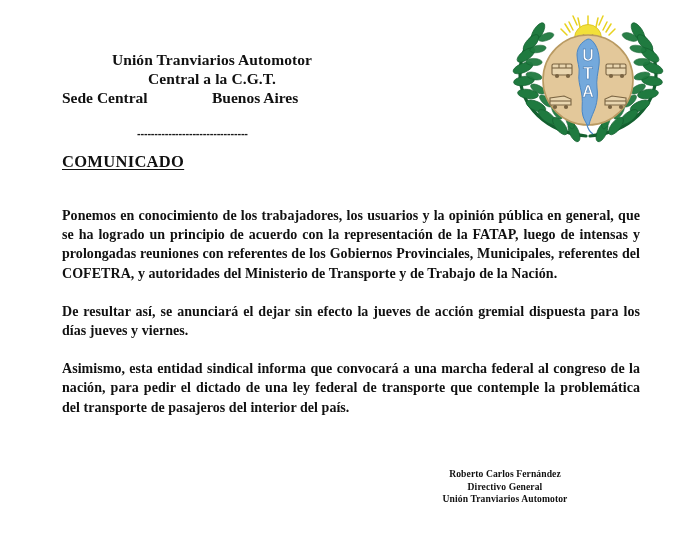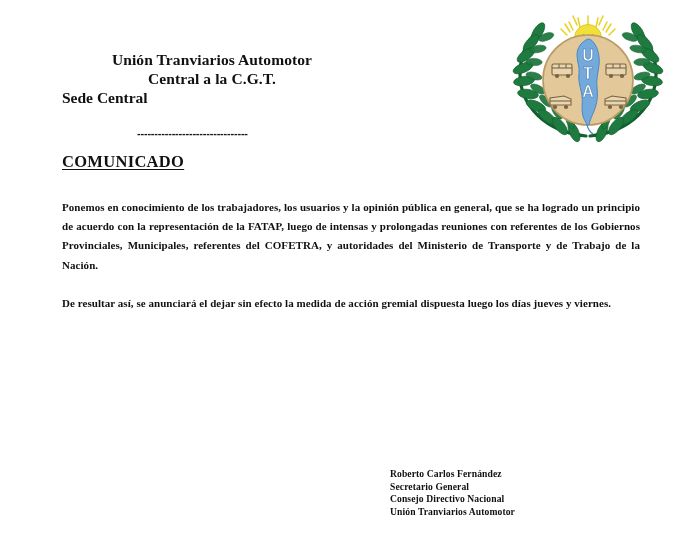--- a/index.html
+++ b/index.html
@@ -98,34 +98,35 @@
     font-size: 16.5px;
     text-decoration: underline;
     text-underline-offset: 2px;
     letter-spacing: 0.3px;
     margin: 0 0 22px 0;
     display: inline-block;
     text-align: right;
   }
   .para {
     font-weight: bold;
-    font-size: 11px;
+    font-size: 14px;
     line-height: 19.2px;
     text-align: justify;
-    margin: 4px 0 19px 0;
+    margin: 12px 0 19px 0;
     letter-spacing: 0.05px;
   }
   .para:last-child { margin-bottom: 0; }
 
   
   .signature {
     position: absolute;
     left: 390px;
     top: 468px;
     width: 230px;
+    text-align: center;
   }
   .signature .sig-line {
     font-weight: bold;
     font-size: 9.6px;
     line-height: 12.6px;
     letter-spacing: 0.1px;
     white-space: nowrap;
   }
 </style>
 </head>
@@ -134,20 +135,21 @@
 <div class="header">
 
   <div class="masthead">
     <div class="org-line">Unión Tranviarios Automotor</div>
     <div class="org-line">Central a la C.G.T.</div>
   </div>
 
   <div class="addr-table">
     <div class="addr-row">
       <span class="col-left">Sede Central</span>
+      <span class="col-right">Buenos Aires</span>
     </div>
     <div class="addr-row">
     </div>
   </div>
 
   <div class="divider-dashes">--------------------------------</div>
 
   <div class="logo-wrap">
     <svg width="160" height="132" viewBox="0 0 160 132" xmlns="http://www.w3.org/2000/svg">
       <defs>
@@ -283,21 +285,21 @@
         <text x="80" y="67">T</text>
         <text x="80" y="85">A</text>
       </g>
     </svg>
   </div>
 </div>
 
 <div class="doc-body">
   <div class="comunicado">COMUNICADO</div>
   <p class="para">Ponemos en conocimiento de los trabajadores, los usuarios y la opinión pública en general, que se ha logrado un principio de acuerdo con la representación de la FATAP, luego de intensas y prolongadas reuniones con referentes de los Gobiernos Provinciales, Municipales, referentes del COFETRA, y autoridades del Ministerio de Transporte y de Trabajo de la Nación.</p>
-  <p class="para">De resultar así, se anunciará el dejar sin efecto la medida de acción gremial dispuesta luego los días jueves y viernes.</p>
+  <p class="para">De resultar así, se anunciará el dejar sin efecto la jueves de acción gremial dispuesta para los días jueves y viernes.</p>
+  <p class="para">Asimismo, esta entidad sindical informa que convocará a una marcha federal al congreso de la nación, para pedir el dictado de una ley federal de transporte que contemple la problemática del transporte de pasajeros del interior del país.</p>
 </div>
 
 <div class="signature">
   <div class="sig-line">Roberto Carlos Fernández</div>
-  <div class="sig-line">Secretario General</div>
-  <div class="sig-line">Consejo Directivo Nacional</div>
+  <div class="sig-line">Directivo General</div>
   <div class="sig-line">Unión Tranviarios Automotor</div>
 </div>
 
 </body></html>

